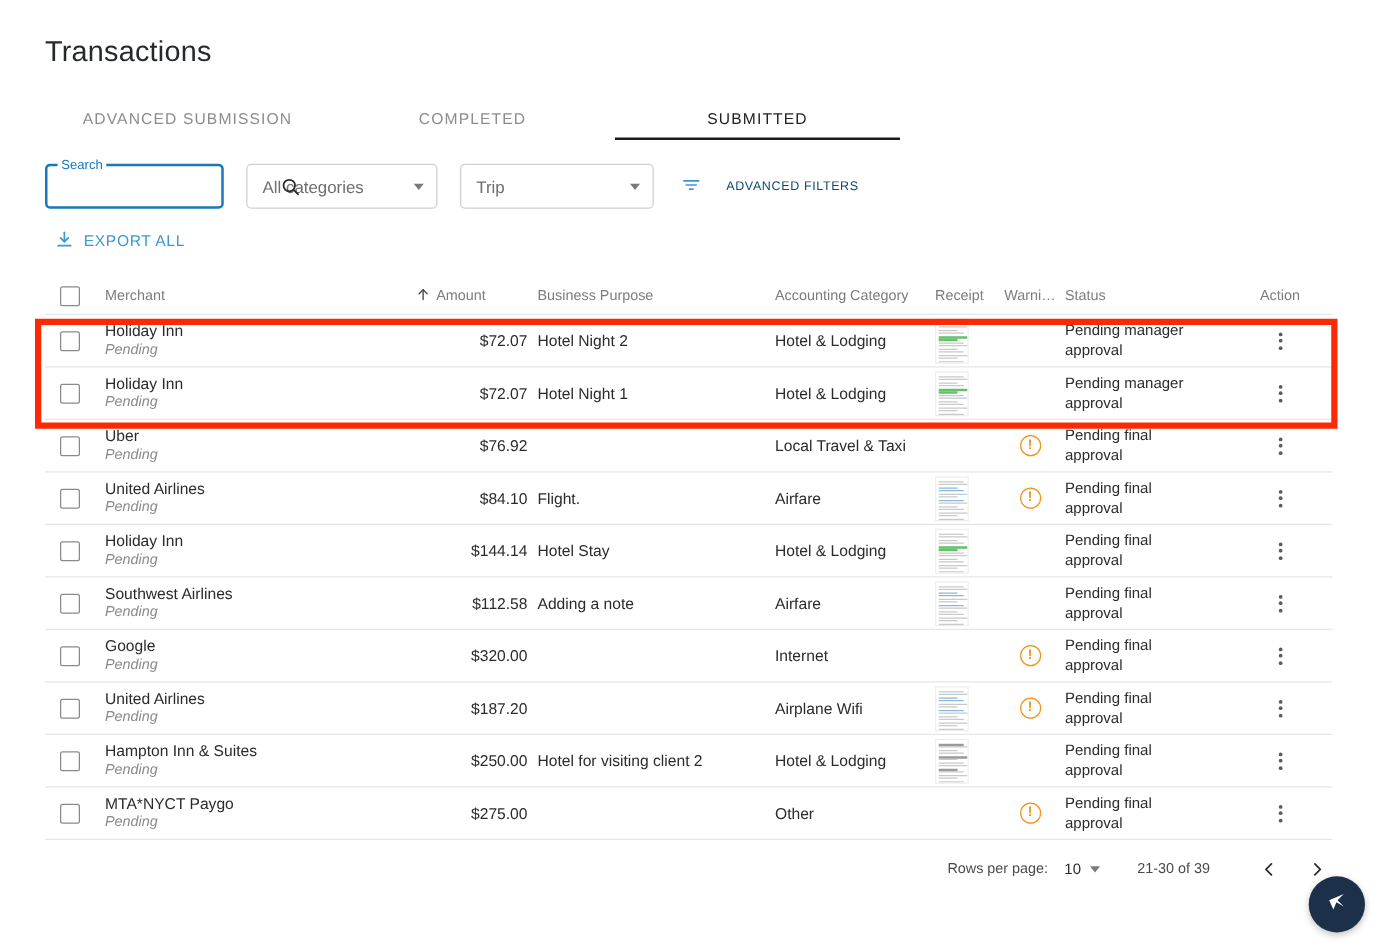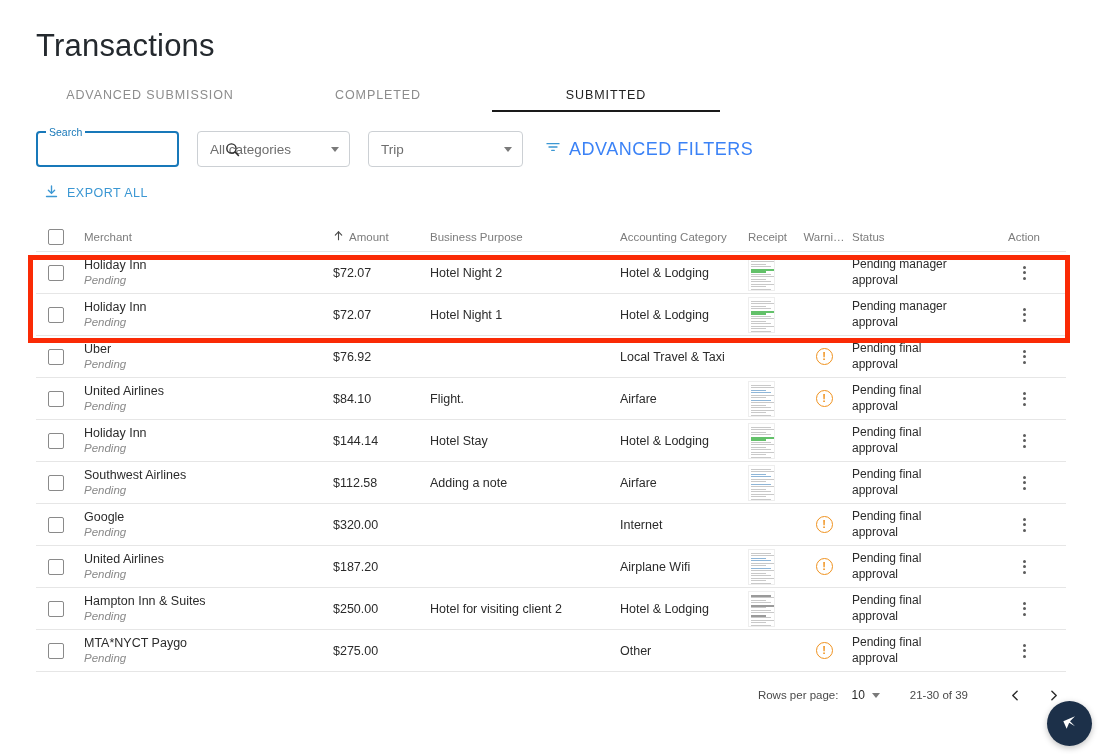--- a/index.html
+++ b/index.html
@@ -14,21 +14,21 @@
     position: relative;
     width: 1100px; height: 754px;
     overflow: hidden;
     background: #ffffff;
   }
 
   
   .page-title {
     position: absolute;
     left: 36px; top: 28px;
-    font-size: 31px;
+    font-size: 23px;
     font-weight: 400;
     color: #24292e;
     letter-spacing: 0.2px;
   }
 
   
   .tabs {
     position: absolute;
     left: 36px; top: 84px;
     width: 1030px;
@@ -122,23 +122,23 @@
   .caret-down {
     width: 0; height: 0;
     border-left: 4.5px solid transparent;
     border-right: 4.5px solid transparent;
     border-top: 5px solid #7a7a7a;
   }
   .adv-filters {
     margin-left: 22px;
     display: flex;
     align-items: center;
-    gap: 8px;
-    color: #3b82f6;
-    font-size: 18px;
+    gap: 20px;
+    color: #0c4a6e;
+    font-size: 10px;
     letter-spacing: 0.5px;
     cursor: pointer;
   }
 
   
   .export-all {
     position: absolute;
     left: 44px; top: 184px;
     display: flex;
     align-items: center;
@@ -168,21 +168,21 @@
   .thead .cell {
     font-size: 11.5px;
     color: #7c7c7c;
     font-weight: 400;
   }
   .tbody .trow { height: 42px; }
 
   .cell { display: flex; align-items: center; }
   .c-check  { width: 48px; justify-content: flex-start; padding-left: 12px; }
   .c-merch  { width: 249px; }
-  .c-amount { width: 97px; padding-right: 24px; }
+  .c-amount { width: 97px; justify-content: flex-end; padding-right: 8px; }
   .c-purp   { width: 190px; }
   .c-acct   { width: 128px; }
   .c-rec    { width: 48px; justify-content: flex-start; }
   .c-warn   { width: 56px; justify-content: center; }
   .c-status { width: 130px; }
   .c-action { width: 84px; justify-content: center; }
 
   .thead .c-amount { justify-content: flex-start; padding-right: 0; padding-left: 0; gap: 5px; }
 
   .checkbox {

